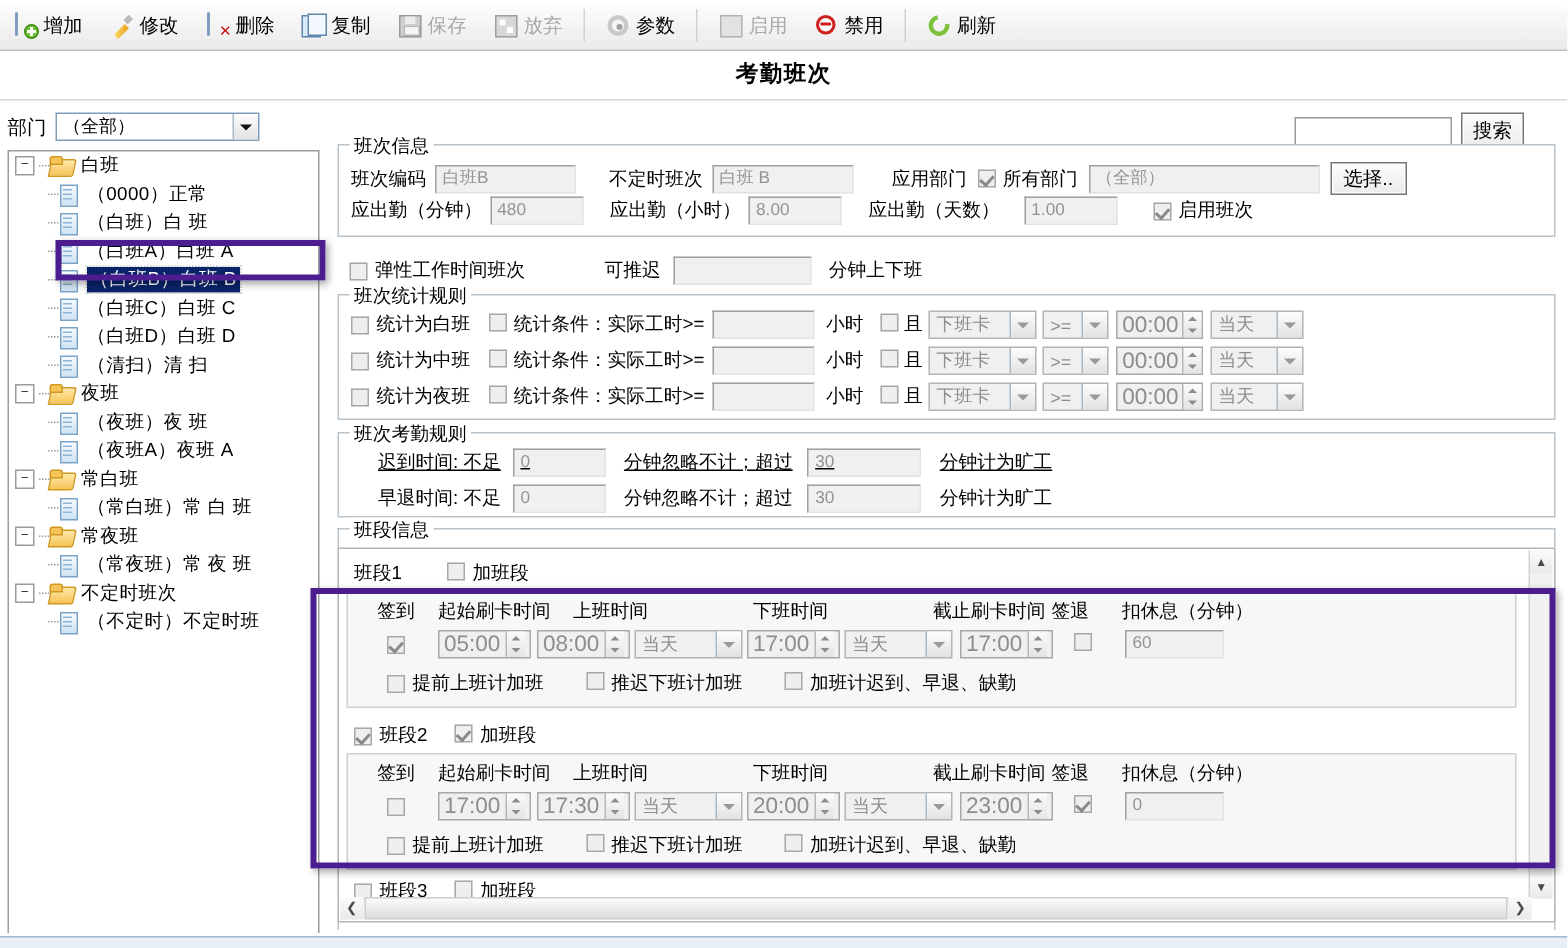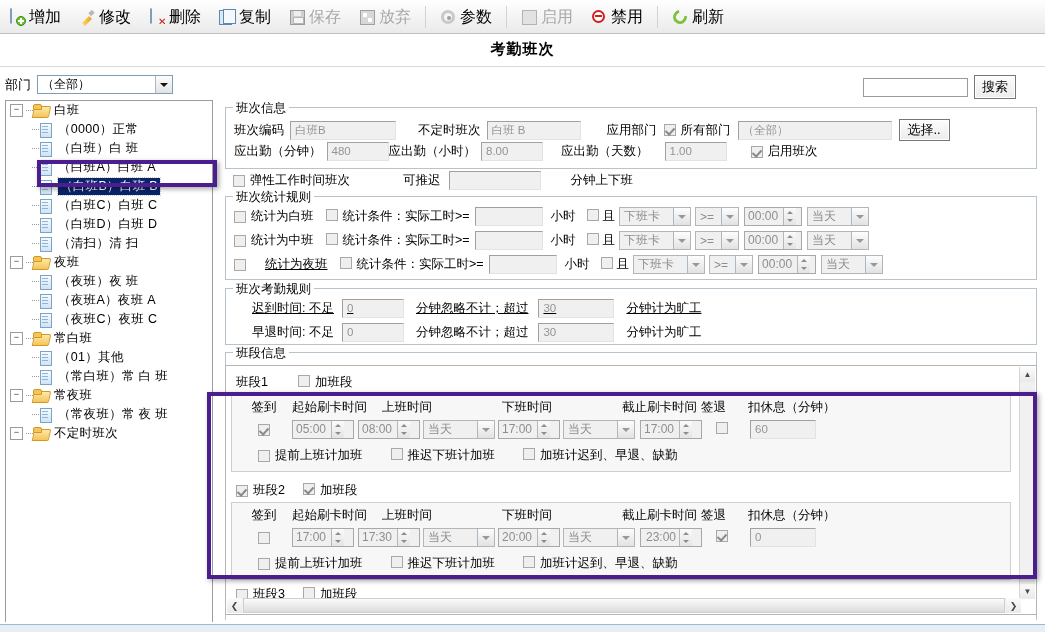--- a/index.html
+++ b/index.html
@@ -10,21 +10,21 @@
     -webkit-font-smoothing:none;
   }
   .app{position:relative;width:1045px;height:632px;background:#fff;box-sizing:border-box;}
 
   
   .toolbar{position:absolute;left:0;top:0;width:1045px;height:33px;
     background:linear-gradient(#ffffff,#f3f3f3 55%,#eaeaea);
     border-bottom:1px solid #bfbfbf;display:flex;align-items:center;}
   .tb-btn{display:flex;align-items:center;gap:4px;padding:2px 9px;height:24px;
     cursor:default;white-space:nowrap;}
-  .tb-btn .lbl{font-size:16px;line-height:16px;}
+  .tb-btn .lbl{font-size:13px;line-height:16px;}
   .tb-btn.disabled .lbl{color:#a8a8a8;}
   .tb-sep{width:1px;height:22px;background:#d2d2d2;margin:0 5px;}
   .ic{width:16px;height:16px;position:relative;display:inline-block;flex:none;}
 
   
   .ic-doc{background:#eef4fb;border:1px solid #7d9ec0;border-radius:1px;width:12px;height:14px;margin-left:1px;}
   .ic-plusdot{position:absolute;right:-1px;bottom:-1px;width:8px;height:8px;border-radius:50%;
     background:#69c031;border:1px solid #3f8a17;}
   .ic-plusdot:before{content:"";position:absolute;left:3px;top:1px;width:2px;height:6px;background:#fff;}
   .ic-plusdot:after{content:"";position:absolute;left:1px;top:3px;width:6px;height:2px;background:#fff;}
@@ -109,21 +109,21 @@
     color:#949494;font-size:11.5px;box-sizing:border-box;height:19px;line-height:17px;padding-left:4px;
     white-space:nowrap;overflow:hidden;}
   .cb{width:12px;height:12px;border:1px solid #a8a8a8;background:#efefef;box-sizing:border-box;
     display:inline-block;position:relative;flex:none;}
   .cb.on:after{content:"";position:absolute;left:2px;top:1px;width:4px;height:7px;
     border:solid #8a8a8a;border-width:0 2px 2px 0;transform:rotate(42deg);}
   .row{display:flex;align-items:center;position:absolute;}
 
   .spin{display:flex;align-items:center;height:19px;border:1px solid #a8a8a8;background:#f0f0f0;
     box-sizing:border-box;}
-  .spin .sv{padding:0 3px;font-size:12px;color:#8e8e8e;line-height:17px;min-width:32px;}
+  .spin .sv{padding:0 3px;font-size:15px;color:#8e8e8e;line-height:17px;min-width:32px;}
   .spin .sb{width:12px;height:17px;background:linear-gradient(#fbfbfb,#e4e4e4);
     border-left:1px solid #b7b7b7;display:flex;flex-direction:column;justify-content:space-around;align-items:center;}
   .spin .sb i{display:block;border-left:3px solid transparent;border-right:3px solid transparent;}
   .spin .sb i.u{border-bottom:3px solid #8d8d8d;}
   .spin .sb i.d{border-top:3px solid #8d8d8d;}
 
   
   .segpanel{position:absolute;left:225px;top:365px;width:812px;height:250px;
     border:1px solid #b5b5b5;background:#fff;box-sizing:border-box;overflow:hidden;}
   .vscroll{position:absolute;right:1px;top:1px;width:15px;height:232px;background:#f1f1f1;
@@ -282,93 +282,88 @@
       <div class="tnode child">
         <span class="tdash"></span>
         <span class="fileic"></span>
         <span class="tlabel">（夜班）夜 班</span>
       </div>
       <div class="tnode child">
         <span class="tdash"></span>
         <span class="fileic"></span>
         <span class="tlabel">（夜班A）夜班 A</span>
       </div>
-      <div class="tnode child">
-        <span class="tdash"></span>
-        <span class="fileic"></span>
-        <span class="tlabel">（夜班C）夜班 C</span>
-      </div>
       <div class="tnode">
         <span class="texp">−</span>
         <span class="tdash"></span>
         <span class="folder"></span>
         <span class="tlabel">常白班</span>
       </div>
       <div class="tnode child">
         <span class="tdash"></span>
         <span class="fileic"></span>
-        <span class="tlabel">（01）其他</span>
-      </div>
-      <div class="tnode child">
-        <span class="tdash"></span>
-        <span class="fileic"></span>
         <span class="tlabel">（常白班）常 白 班</span>
       </div>
       <div class="tnode">
         <span class="texp">−</span>
         <span class="tdash"></span>
         <span class="folder"></span>
         <span class="tlabel">常夜班</span>
       </div>
       <div class="tnode child">
         <span class="tdash"></span>
         <span class="fileic"></span>
         <span class="tlabel">（常夜班）常 夜 班</span>
       </div>
       <div class="tnode">
         <span class="texp">−</span>
         <span class="tdash"></span>
         <span class="folder"></span>
         <span class="tlabel">不定时班次</span>
       </div>
-    </div>
-
-  <div class="gb" style="left:225px;top:107px;width:812px;height:62px;">
+      <div class="tnode child">
+        <span class="tdash"></span>
+        <span class="fileic"></span>
+        <span class="tlabel">（不定时）不定时班</span>
+      </div>
+    </div>
+
+  <div class="gb" style="left:225px;top:96px;width:812px;height:62px;">
     <span class="gb-t">班次信息</span>
 
     <div class="row" style="left:8px;top:11px;">
       <span class="lbl">班次编码</span>
-      <span class="ro" style="width:106px;margin-left:6px;">白班B</span>
+      <span class="ro" style="width:94px;margin-left:6px;">白班B</span>
       <span class="lbl" style="margin-left:22px;">不定时班次</span>
       <span class="ro" style="width:94px;margin-left:6px;">白班 B</span>
       <span class="lbl" style="margin-left:26px;">应用部门</span>
       <span class="cb on" style="margin-left:7px;"></span>
       <span class="lbl" style="margin-left:5px;">所有部门</span>
       <span class="ro" style="width:154px;margin-left:7px;">（全部）</span>
       <button class="btn" style="margin-left:7px;padding:1px 8px;">选择..</button>
     </div>
 
     <div class="row" style="left:8px;top:34px;">
       <span class="lbl">应出勤（分钟）</span>
       <span class="ro" style="width:62px;margin-left:5px;">480</span>
-      <span class="lbl" style="">应出勤（小时）</span>
+      <span class="lbl" style="margin-left:18px;">应出勤（小时）</span>
       <span class="ro" style="width:62px;margin-left:5px;">8.00</span>
       <span class="lbl" style="margin-left:18px;">应出勤（天数）</span>
       <span class="ro" style="width:62px;margin-left:16px;">1.00</span>
       <span class="cb on" style="margin-left:24px;"></span>
       <span class="lbl" style="margin-left:5px;">启用班次</span>
     </div>
   </div>
 
   <div class="row" style="left:233px;top:171px;">
     <span class="cb"></span>
     <span class="lbl" style="margin-left:5px;">弹性工作时间班次</span>
     <span class="lbl" style="margin-left:53px;">可推迟</span>
     <span class="ro" style="width:92px;margin-left:8px;"></span>
-    <span class="lbl" style="margin-left:30px;">分钟上下班</span>
+    <span class="lbl" style="margin-left:12px;">分钟上下班</span>
   </div>
 
   <div class="gb" style="left:225px;top:196px;width:812px;height:84px;">
     <span class="gb-t">班次统计规则</span>
     <div id="stat-rows">
         <div class="row" style="left: 8px; top: 10px;">
           <span class="cb"></span>
           <span class="lbl" style="margin-left:5px;">统计为白班</span>
           <span style="margin-left:12px;"><span class="cb"></span></span>
           <span class="lbl" style="margin-left:5px;">统计条件：实际工时&gt;=</span>
@@ -436,21 +431,21 @@
           </span>
           <span style="margin-left:5px;">
             <div class="combo dis" style="width:62px;">
               <span class="cval">当天</span>
               <span class="carrow"></span>
             </div>
           </span>
         </div>
         <div class="row" style="left: 8px; top: 58px;">
           <span class="cb"></span>
-          <span class="lbl" style="margin-left:19px;text-decoration:underline;">统计为夜班</span>
+          <span class="lbl" style="margin-left:5px;">统计为夜班</span>
           <span style="margin-left:12px;"><span class="cb"></span></span>
           <span class="lbl" style="margin-left:5px;">统计条件：实际工时&gt;=</span>
           <span class="ro" style="width:68px;margin-left:5px;"></span>
           <span class="lbl" style="margin-left:8px;">小时</span>
           <span style="margin-left:11px;"><span class="cb"></span></span>
           <span class="lbl" style="margin-left:4px;">且</span>
           <span style="margin-left:4px;">
             <div class="combo dis" style="width:72px;">
               <span class="cval">下班卡</span>
               <span class="carrow"></span>

